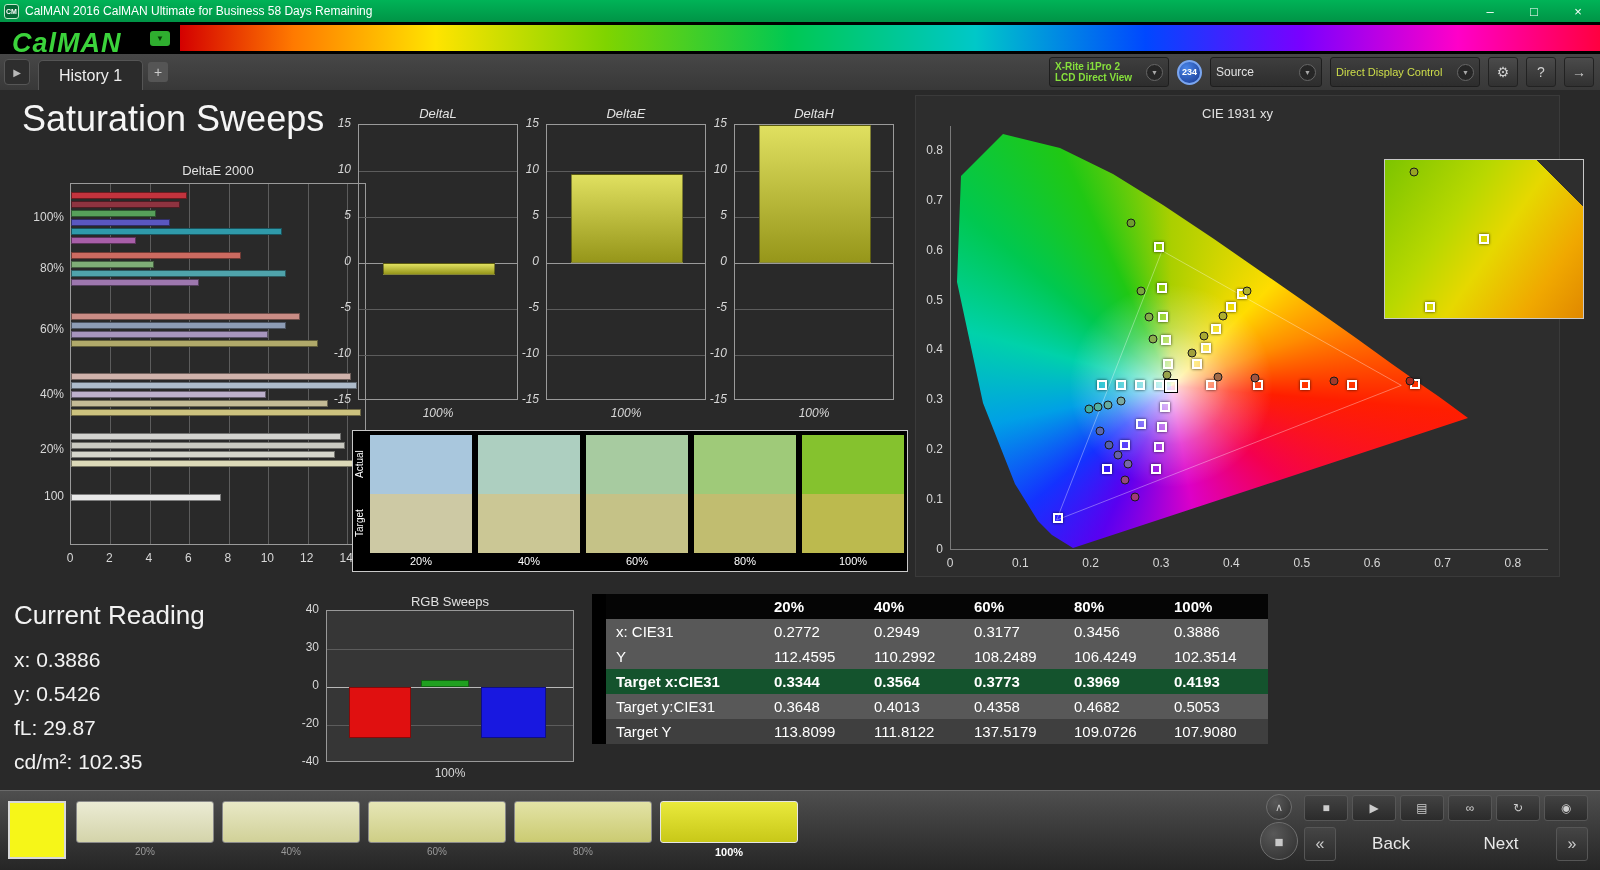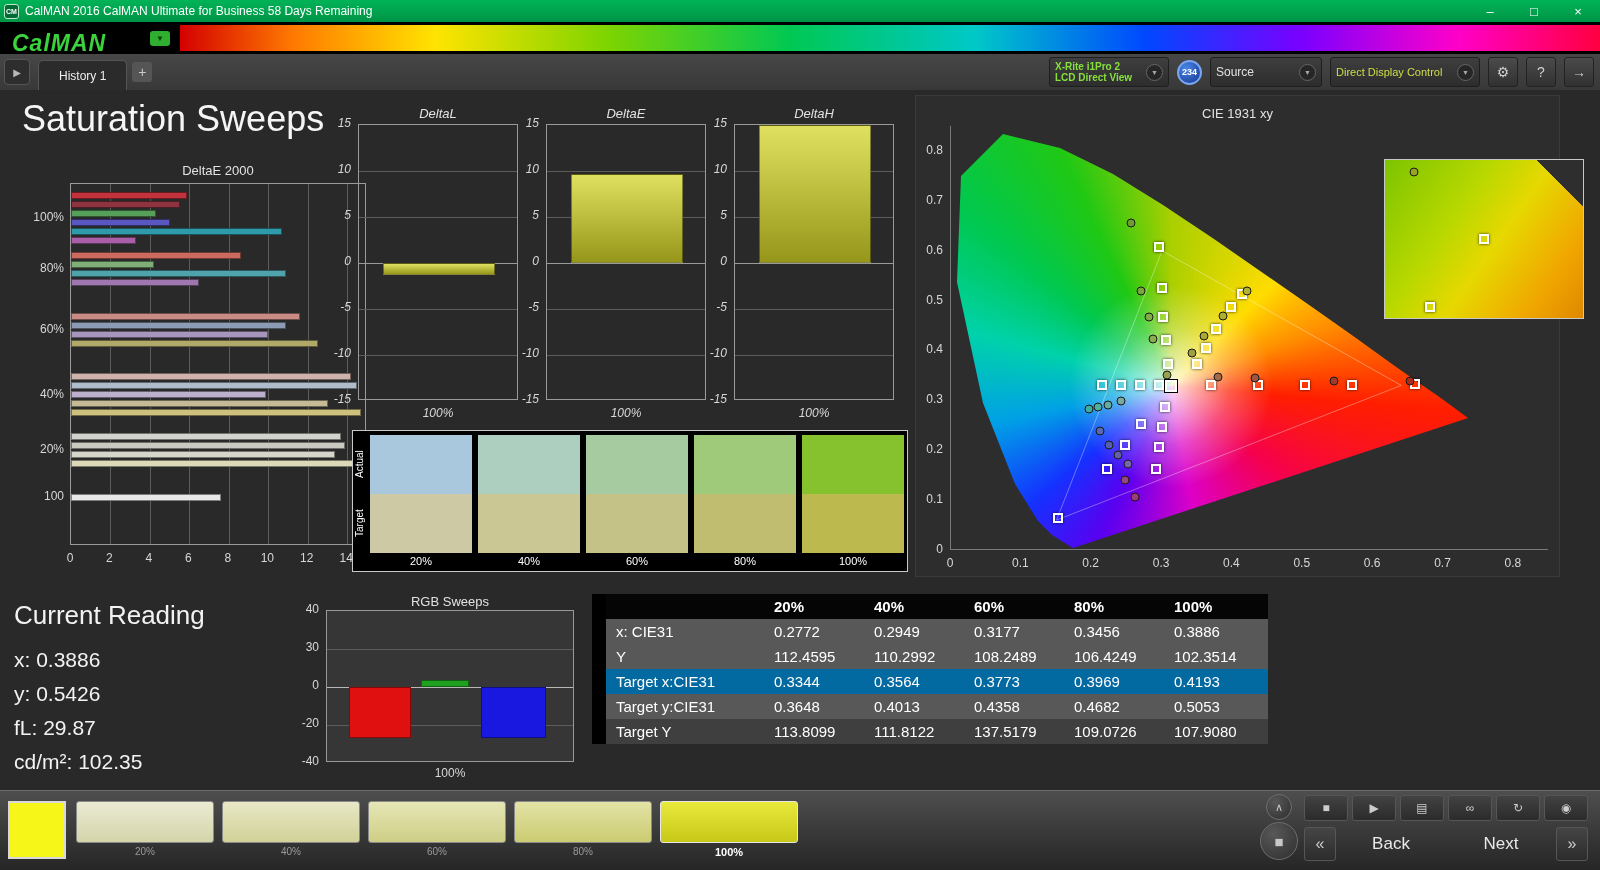--- a/index.html
+++ b/index.html
@@ -14,37 +14,37 @@
             border-radius:3px;color:#fff;font-size:7px;font-weight:bold;display:flex;
             align-items:center;justify-content:center;}
   .title-text{font-size:12px;color:#fff;}
   .win-btns{margin-left:auto;display:flex;height:22px;}
   .win-btn{width:44px;height:22px;color:#fff;font-size:13px;display:flex;align-items:center;
            justify-content:center;cursor:default;}
 
   
   .logorow{position:absolute;top:22px;left:0;right:0;height:32px;background:#000;}
   .logo{position:absolute;left:12px;top:0;height:42px;display:flex;align-items:center;
-        font-size:23px;font-weight:bold;font-style:italic;color:#3bd33b;letter-spacing:1px;}
+        font-size:27px;font-weight:bold;font-style:italic;color:#3bd33b;letter-spacing:1px;}
   .logo-dd{position:absolute;left:150px;top:9px;width:20px;height:15px;background:#2fae2f;
            border-radius:3px;color:#063d06;font-size:8px;display:flex;align-items:center;
            justify-content:center;}
   .rainbow{position:absolute;left:180px;right:0;top:3px;height:26px;
            background:linear-gradient(90deg,#d40000 0%,#ff7a00 8%,#ffe400 18%,#7fd400 30%,
                       #00c853 43%,#00c8c8 56%,#0048ff 68%,#7a00ff 79%,#ff00c8 90%,#ff0040 100%);}
 
   
   .tabbar{position:absolute;top:54px;left:0;right:0;height:36px;
           background:linear-gradient(#474747,#383838);display:flex;align-items:center;}
   .nav-toggle{width:26px;height:26px;margin-left:4px;background:#2e2e2e;border:1px solid #565656;
               border-radius:4px;color:#b8b8b8;font-size:10px;display:flex;align-items:center;
               justify-content:center;}
   .tab{margin-left:8px;height:30px;align-self:flex-end;padding:0 20px;background:#2b2b2b;
        border:1px solid #555;border-bottom:none;border-radius:5px 5px 0 0;display:flex;
-       align-items:center;font-size:12px;color:#eee;}
+       align-items:center;font-size:16px;color:#eee;}
   .tab-add{width:20px;height:20px;margin-left:5px;background:#555;border-radius:3px;color:#ccc;
            font-size:14px;display:flex;align-items:center;justify-content:center;}
   .tab-controls{margin-left:auto;display:flex;align-items:center;gap:8px;margin-right:6px;}
   .dd{height:30px;background:linear-gradient(#3e3e3e,#2d2d2d);border:1px solid #1e1e1e;
       border-radius:3px;display:flex;align-items:center;padding:0 5px;}
   .dd-lines{font-size:10px;line-height:11px;font-weight:bold;color:#86e03c;}
   .dd-btn{width:17px;height:17px;border-radius:50%;background:#262626;border:1px solid #666;
           color:#a8a8a8;font-size:7px;display:flex;align-items:center;justify-content:center;
           margin-left:auto;}
   .meter-dd{width:120px;}
@@ -451,21 +451,21 @@
         </tr>
         <tr style="background: rgb(88, 88, 88);">
           <td class="blk"></td>
           <td class="lblcol">Y</td>
           <td class="valcol">112.4595</td>
           <td class="valcol">110.2992</td>
           <td class="valcol">108.2489</td>
           <td class="valcol">106.4249</td>
           <td class="valcol">102.3514</td>
         </tr>
-        <tr style="background: #0369a1;">
+        <tr style="background: #14532d; font-weight: bold;">
           <td class="blk"></td>
           <td class="lblcol">Target x:CIE31</td>
           <td class="valcol">0.3344</td>
           <td class="valcol">0.3564</td>
           <td class="valcol">0.3773</td>
           <td class="valcol">0.3969</td>
           <td class="valcol">0.4193</td>
         </tr>
         <tr style="background: rgb(88, 88, 88);">
           <td class="blk"></td>

